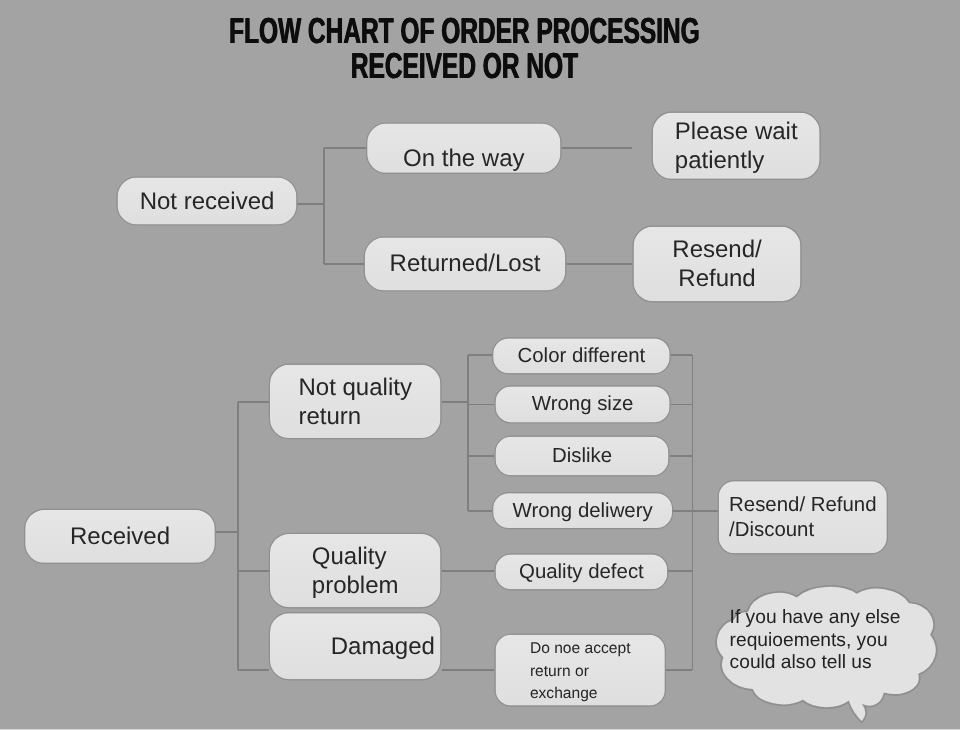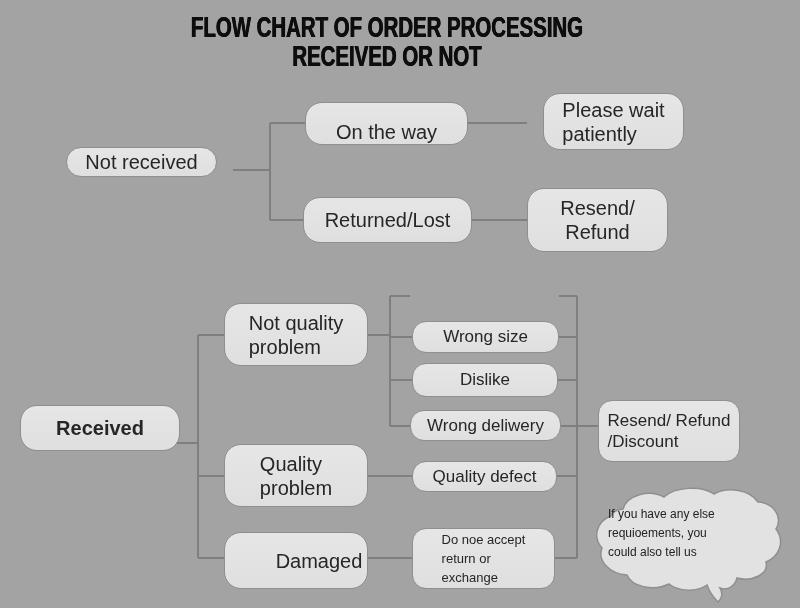--- a/index.html
+++ b/index.html
@@ -23,42 +23,42 @@
     border:1.5px solid #8f8f8f; border-radius:17px;
     display:flex; align-items:center; justify-content:center;
   }
   .node .label {white-space:pre-line; font-size:20px; line-height:24px; text-align:center;}
   .node .label.left {text-align:left;}
   .node.small {border-radius:14px;}
   .node.small .label {font-size:17px; line-height:20px;}
   .node.tiny .label {font-size:13px; line-height:19px;}
   .node.med .label {font-size:17px; line-height:21px;}
 
-  #n-not-received   {left:66px;  top:147px; width:151px; height:30px;}
+  #n-not-received   {left:97px;  top:147px; width:151px; height:41px;}
   #n-on-the-way     {left:305px; top:102px; width:163px; height:43px;align-items:flex-end;}
   #n-please-wait    {left:527px; top:93px;  width:141px; height:57px;margin-left:16px;}
   #n-returned-lost  {left:303px; top:197px; width:169px; height:46px;}
   #n-resend-refund  {left:527px; top:188px; width:141px; height:64px;}
-  #n-received       {left:20px;  top:405px; width:160px; height:46px;font-weight:bold;}
+  #n-received       {left:20px;  top:424px; width:160px; height:46px;}
   #n-not-quality    {left:224px; top:303px; width:144px; height:63px;}
   #n-quality-problem{left:224px; top:444px; width:144px; height:63px;}
-  #n-damaged        {left:224px; top:532px; width:144px; height:57px;padding-left:46px;}
+  #n-damaged        {left:224px; top:510px; width:144px; height:57px;padding-left:46px;}
   #n-color-different{left:410px; top:281px; width:149px; height:31px;}
   #n-wrong-size     {left:412px; top:321px; width:147px; height:32px;}
   #n-dislike        {left:412px; top:363px; width:146px; height:34px;justify-content:center;}
   #n-wrong-deliwery {left:410px; top:410px; width:151px; height:31px;}
   #n-quality-defect {left:412px; top:461px; width:145px; height:31px;}
   #n-do-not-accept  {left:412px; top:528px; width:143px; height:61px;}
   #n-resend-discount{left:598px; top:400px; width:142px; height:62px;}
 
   .bubble {position:absolute; left:585px; top:484px; width:200px; height:122px;}
   .bubble svg {position:absolute; left:0; top:0;}
   .bubble-text {
     position:absolute; left:23px; top:21px;
-    font-size:12px; line-height:19px; white-space:pre-line; color:#222222;
+    font-size:16px; line-height:19px; white-space:pre-line; color:#222222;
   }
 </style>
 </head>
 <body>
 
 <div class="canvas">
 
   <svg class="connectors" width="800" height="608" viewBox="0 0 800 608" shape-rendering="crispEdges">
     <path d="
       M233 170 H270  M270 123 V220  M270 123 H305  M270 220 H303
@@ -90,28 +90,31 @@
   </div>
   <div class="node" id="n-resend-refund">
     <div class="label">Resend/
 Refund</div>
   </div>
   <div class="node" id="n-received">
     <div class="label">Received</div>
   </div>
   <div class="node" id="n-not-quality">
     <div class="label left">Not quality
-problem</div>
+return</div>
   </div>
   <div class="node" id="n-quality-problem">
     <div class="label left">Quality
 problem</div>
   </div>
   <div class="node" id="n-damaged">
     <div class="label">Damaged</div>
+  </div>
+  <div class="node small" id="n-color-different">
+    <div class="label">Color different</div>
   </div>
   <div class="node small" id="n-wrong-size">
     <div class="label">Wrong size</div>
   </div>
   <div class="node small" id="n-dislike">
     <div class="label">Dislike</div>
   </div>
   <div class="node small" id="n-wrong-deliwery">
     <div class="label">Wrong deliwery</div>
   </div>

